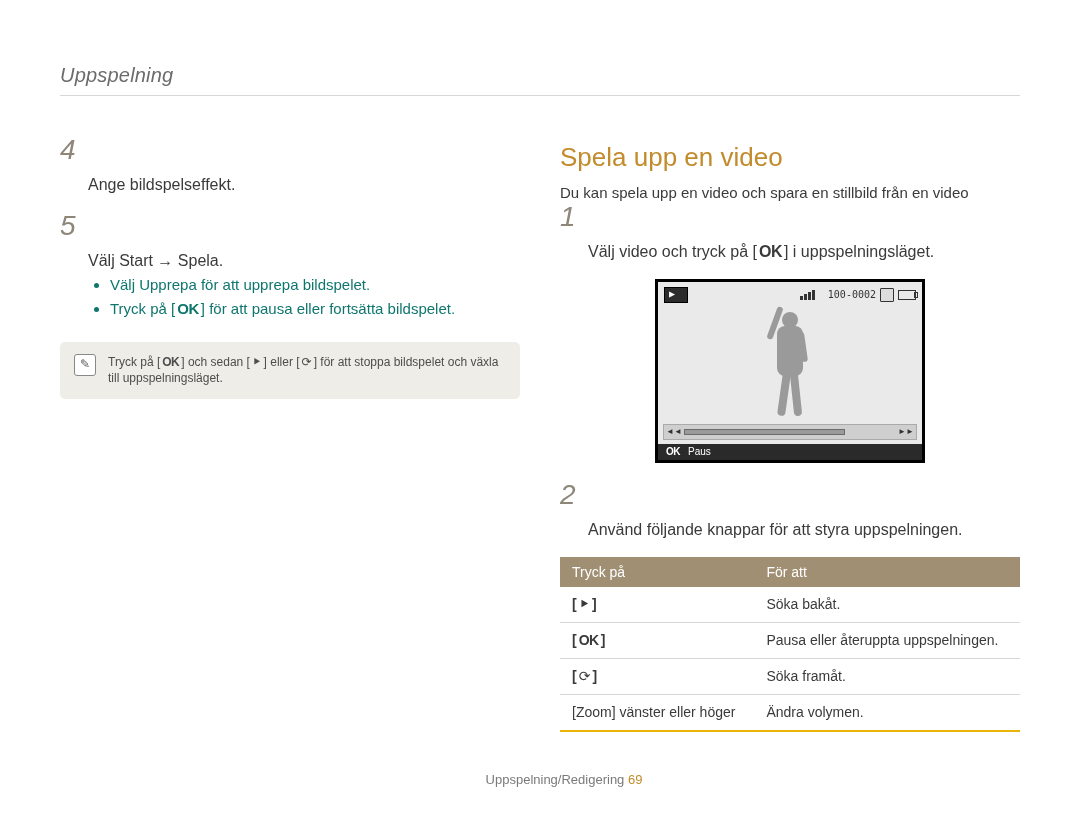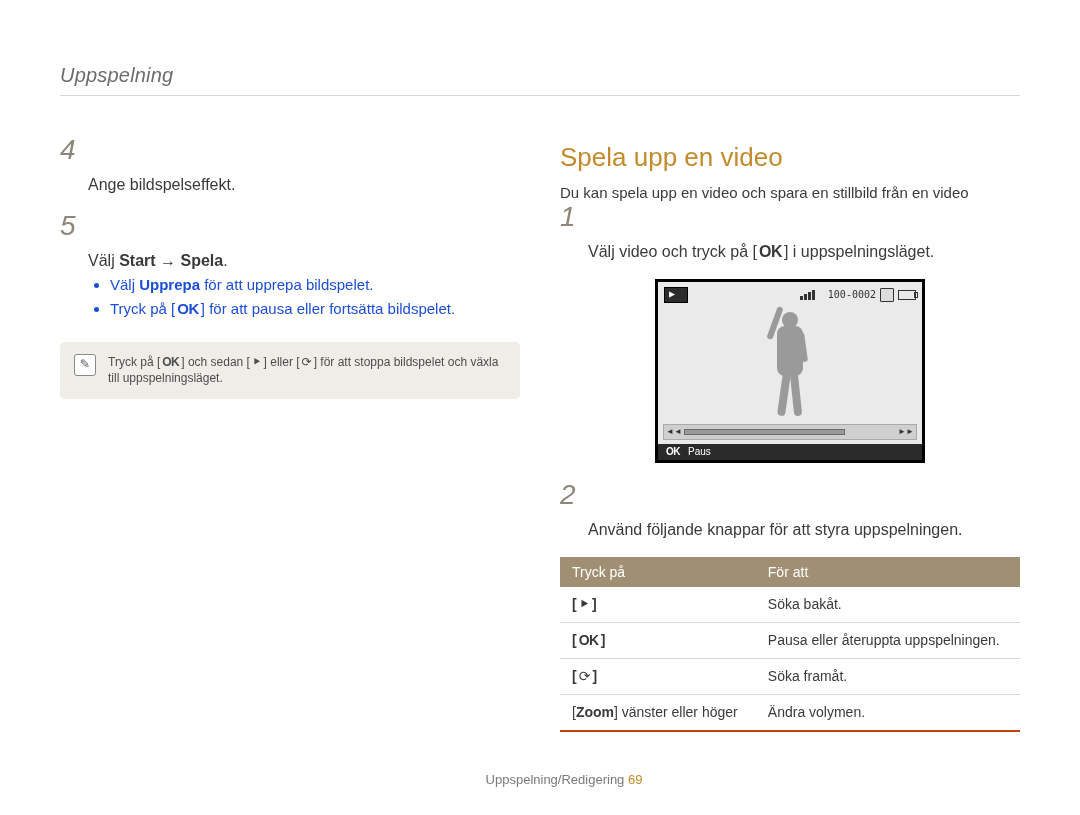--- a/index.html
+++ b/index.html
@@ -41,24 +41,24 @@
     font-style: italic;
     font-size: 28px;
     line-height: 1;
     color: #8d8679;
     width: 28px;
     flex: none;
     text-align: left;
   }
   .step .body { flex: 1; padding-top: 4px; margin-top: 34px; }
   .step .body .line { font-size: 16px; margin-bottom: 4px; }
-  .b { font-weight: bold; }
+  .b { font-weight: normal; }
 
   ul.dots { list-style: disc; margin: 4px 0 0 22px; padding: 0; }
-  ul.dots li { margin: 4px 0; font-size: 15px; color: #1d4ed8; }
+  ul.dots li { margin: 4px 0; font-size: 15px; color: #0f766e; }
 
   .note {
     background: #efede7;
     border-radius: 5px;
     padding: 12px 14px;
     display: flex;
     gap: 12px;
     margin-top: 18px;
     color: #4d4d4d;
     font-size: 12px;
@@ -142,21 +142,21 @@
   .okbar {
     position: absolute; left: 0; right: 0; bottom: 0; height: 16px;
     background: #2a2a2a; color: #fff; font-size: 10px; display: flex; align-items: center; padding-left: 6px; gap: 6px;
   }
   .okbar .ok { color: #fff; }
 
   
   table.ctrl { width: 100%; border-collapse: collapse; font-size: 14px; }
   table.ctrl th { background: #a08f73; color: #fff; font-weight: normal; text-align: left; padding: 6px 12px; }
   table.ctrl td { padding: 8px 12px; border-bottom: 1px solid #d7d7d7; vertical-align: middle; }
-  table.ctrl tr:last-child td { border-bottom: 2px solid #c2410c; }
+  table.ctrl tr:last-child td { border-bottom: 2px solid #eab308; }
 
   .footer {
     position: absolute; bottom: 26px; left: 0; width: 100%;
     text-align: center; font-size: 13px; color: #7a7a7a; padding-left: 24px;
   }
   .footer .pn { color: #c28b2b; }
 </style>
 </head>
 <body>
 

